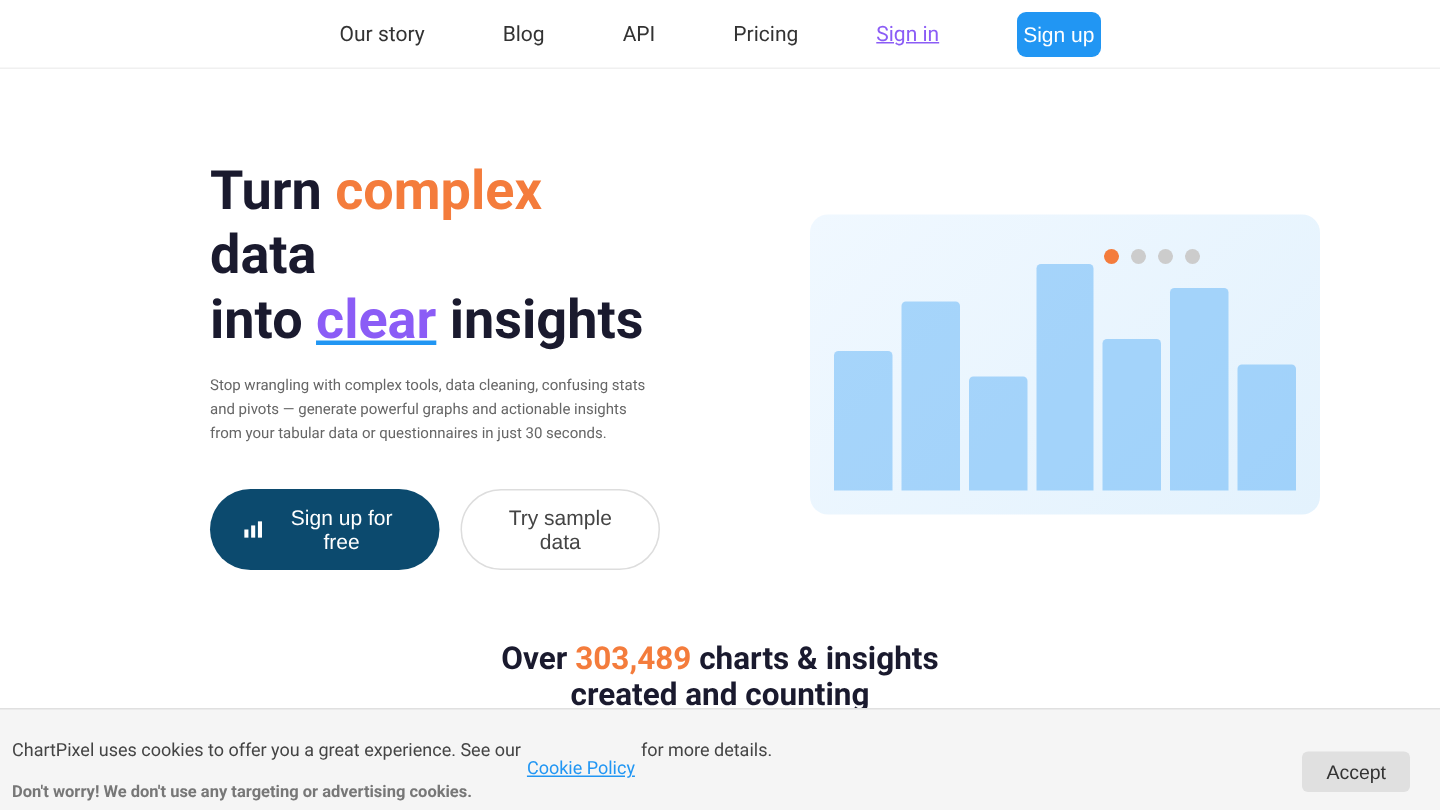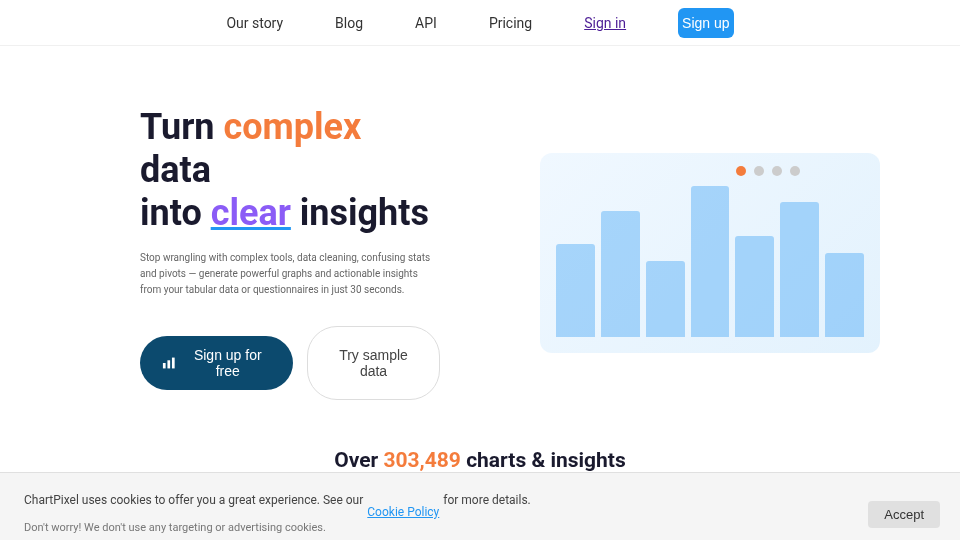--- a/index.html
+++ b/index.html
@@ -31,21 +31,21 @@
       gap: 52px;
     }
     .nav-link {
       font-size: 14px;
       color: #333;
       text-decoration: none;
       cursor: pointer;
     }
     .nav-signin {
       font-size: 14px;
-      color: #4c1d95;
+      color: #8b5cf6;
       cursor: pointer;
       text-decoration: underline;
     }
     .nav-signup {
       background: #2196f3;
       color: #fff;
       border: none;
       border-radius: 6px;
       padding: 7px 4px;
       font-size: 14px;
@@ -105,21 +105,21 @@
     }
     .btn-primary svg {
       width: 16px;
       height: 16px;
     }
     .btn-secondary {
       background: #fff;
       color: #444;
       border: 1.5px solid #ddd;
       border-radius: 30px;
-      padding: 20px 20px;
+      padding: 10px 20px;
       font-size: 14px;
       cursor: pointer;
     }
 
     
     .carousel-dots {
       position: absolute;
       right: 160px;
       top: 120px;
       display: flex;
@@ -151,41 +151,42 @@
     }
 
     
     .cookie-banner {
       position: absolute;
       bottom: 0;
       left: 0;
       right: 0;
       background: #f5f5f5;
       border-top: 1px solid #e0e0e0;
-      padding: 8px 24px 6px;
+      padding: 8px 8px 6px;
       font-size: 12px;
       color: #444;
       display: flex;
       flex-direction: column;
       gap: 2px;
     }
     .cookie-main {
       display: flex;
       align-items: center;
       gap: 4px;
     }
     .cookie-link {
       color: #2196f3;
       text-decoration: underline;
       cursor: pointer;
       margin-top: 24px;
     }
     .cookie-sub {
       font-size: 11px;
       color: #777;
+      font-weight: bold;
     }
     .accept-btn {
       position: absolute;
       right: 20px;
       bottom: 12px;
       background: #e0e0e0;
       border: none;
       border-radius: 4px;
       padding: 6px 16px;
       font-size: 13px;

